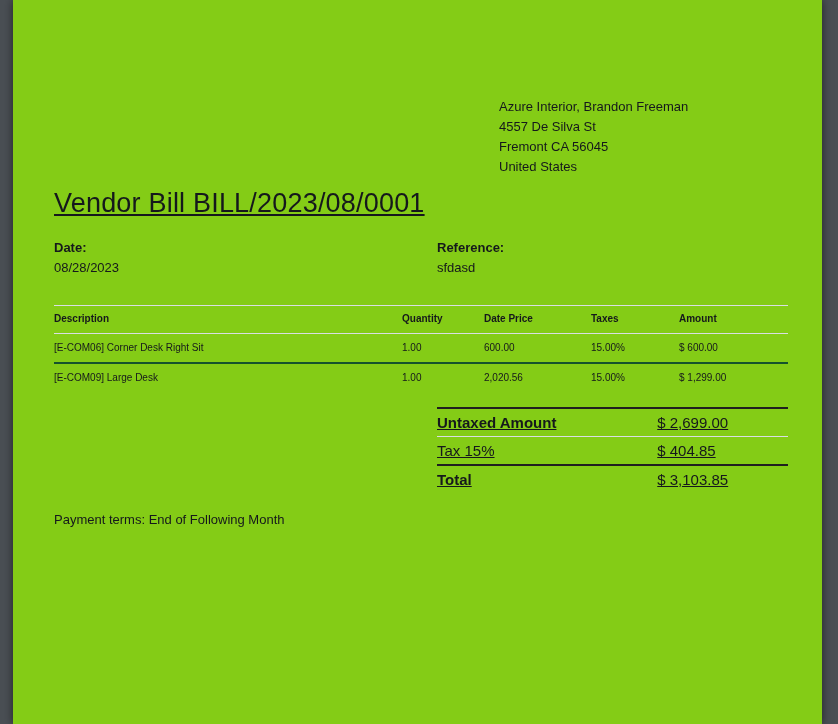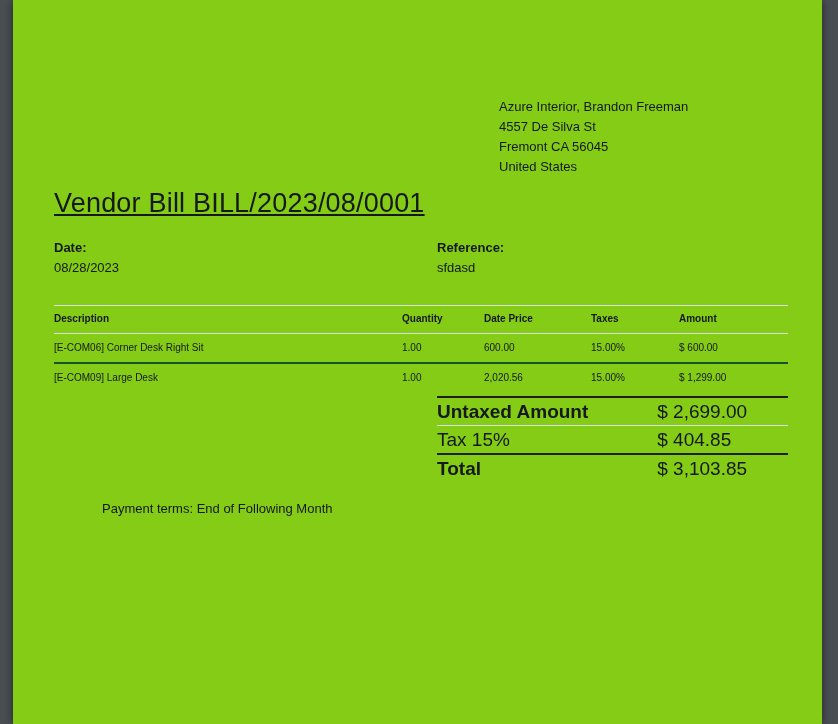--- a/index.html
+++ b/index.html
@@ -66,37 +66,38 @@
   .col-desc  { width:348px; }
   .col-qty   { width:82px;  }
   .col-price { width:107px; }
   .col-tax   { width:88px;  }
   .col-amt   { width:109px; }
   .num { text-align:left; }
   th.col-tax, td.col-tax { padding-left:8px; text-align:left; }
 
   table.totals {
     width:351px;
-    margin-top:4px;
+    margin-top:15px;
     margin-left:383px;
     border-collapse:collapse;
-    font-size:19px;
+    font-size:15px;
+    text-decoration:underline;
   }
   table.totals td {
     padding:6px 0;
     line-height:15px;
     white-space:nowrap;
   }
   table.totals tr.dark-top td { border-top:2px solid #1f1f1f; }
   table.totals tr.light-top td { border-top:1px solid #d9dee3; }
   table.totals td.t-label { text-align:left; }
   table.totals td.t-value { text-align:left; }
   .bold { font-weight:700; }
 
-  .payment-terms { margin-top:18px; line-height:18px;margin-left:48px; }
+  .payment-terms { margin-top:18px; line-height:18px; }
 </style>
 </head>
 <body>
 
 <div class="page">
   <div class="content">
 
     <div class="address">
       <div>Azure Interior, Brandon Freeman</div>
       <div>4557 De Silva St</div>

